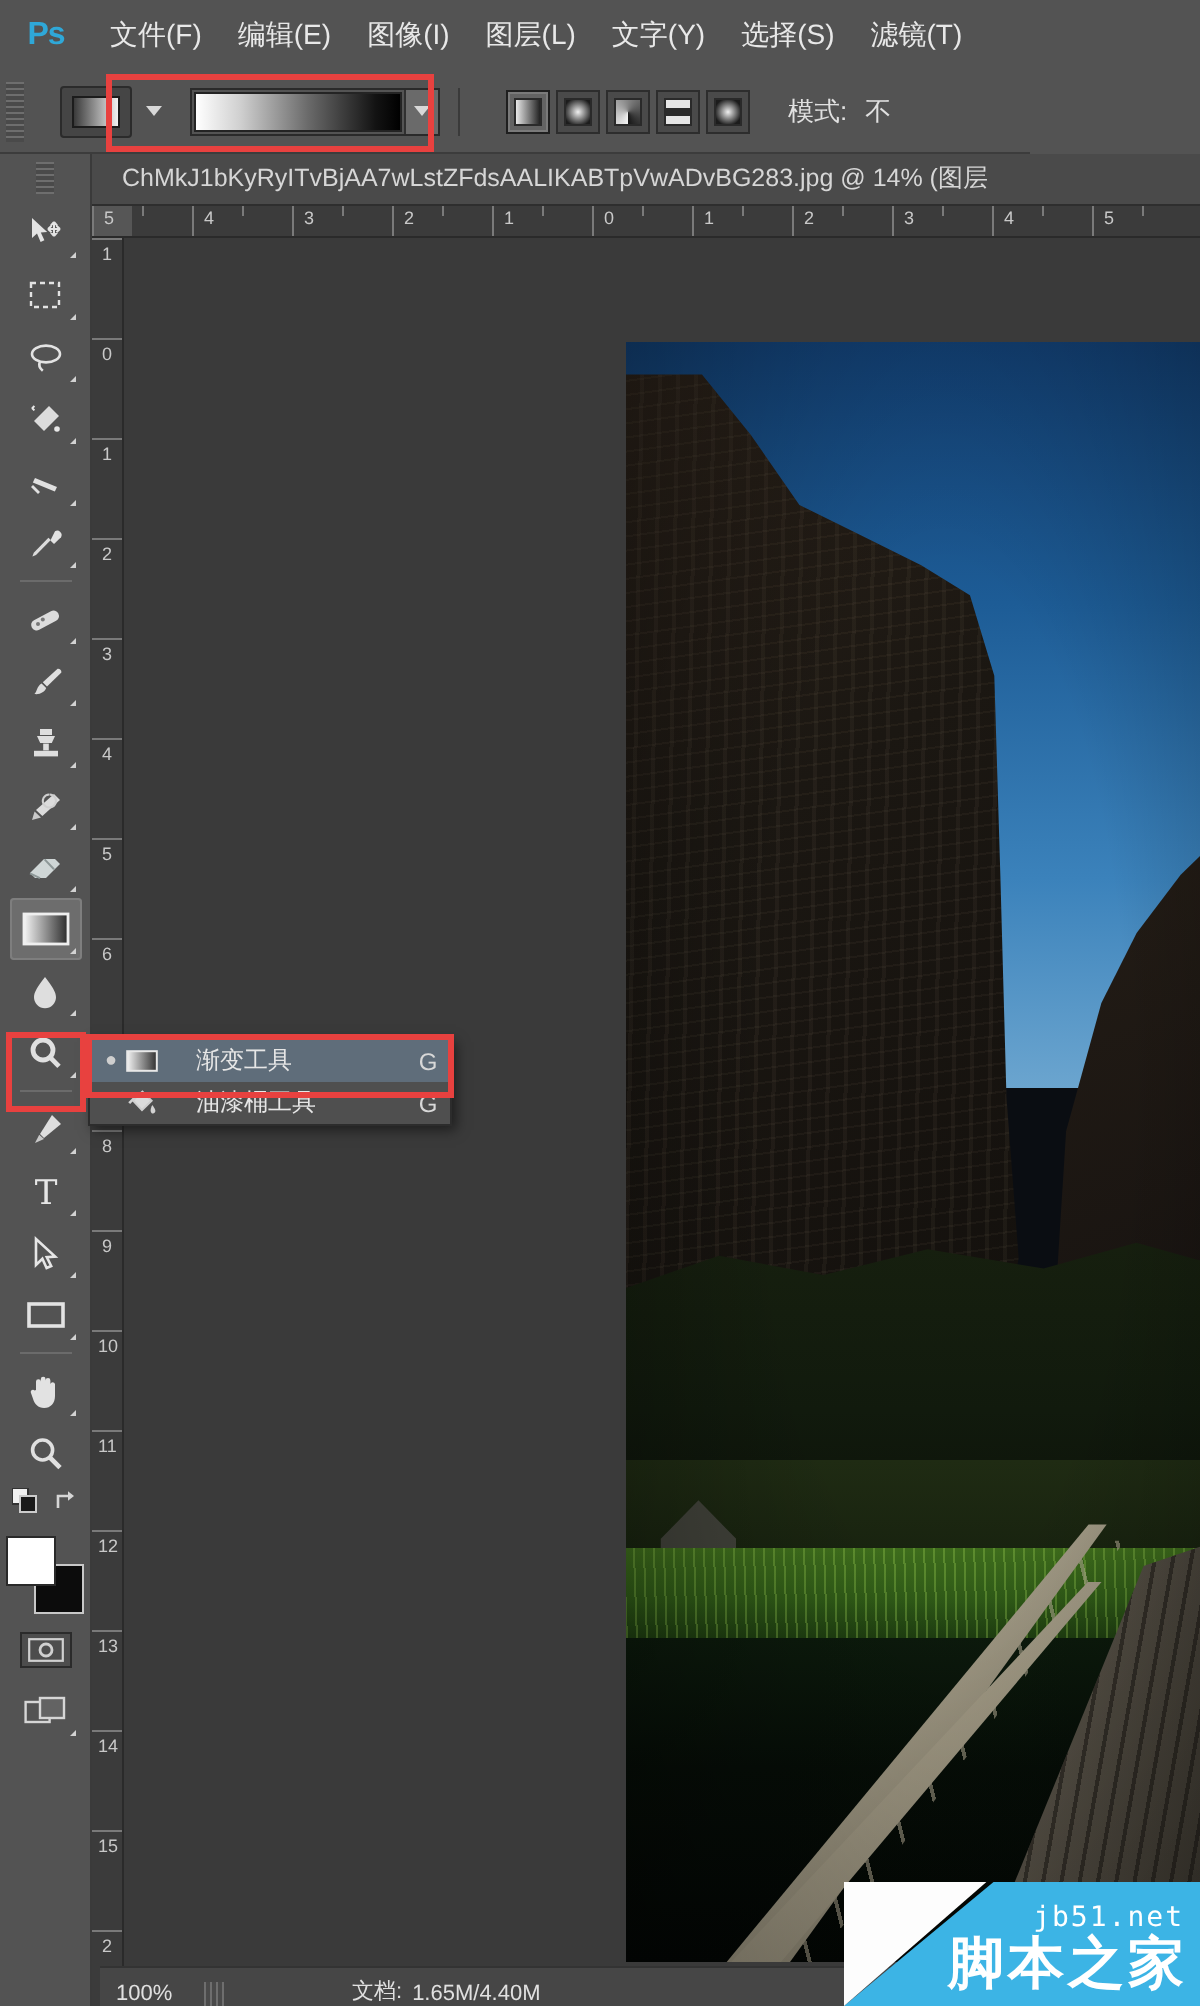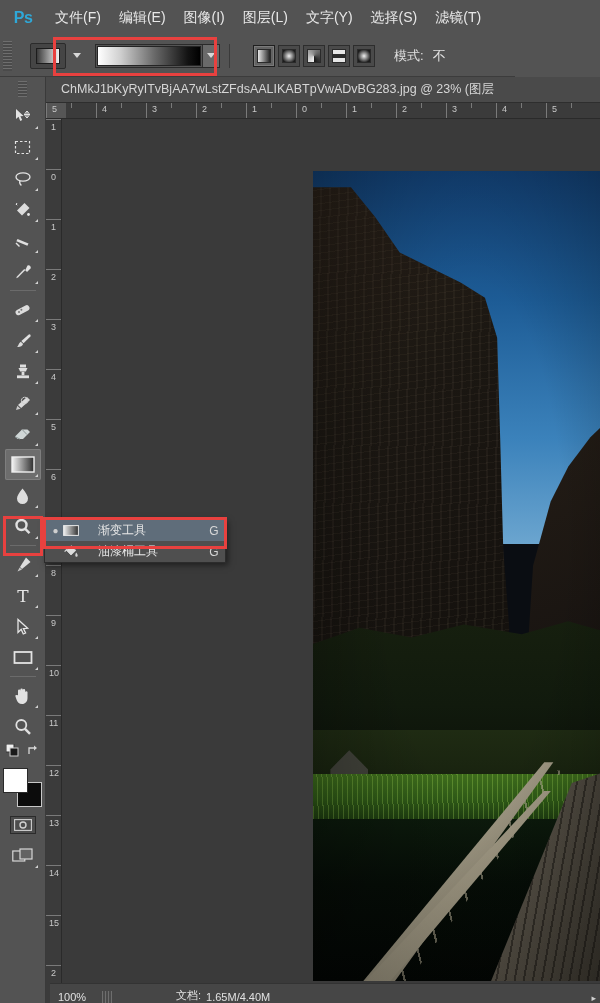--- a/index.html
+++ b/index.html
@@ -371,21 +371,21 @@
       <div class="gtype">
           <div class="gt-in gt-diamond"></div>
         </div>
     </div>
 
     <div class="opt-label">模式:</div>
     <div class="opt-tail">不</div>
   </div>
 
   <div class="doctab">
-    <div class="title">ChMkJ1bKyRyITvBjAA7wLstZFdsAALIKABTpVwADvBG283.jpg @ 23% (图层</div>
+    <div class="title">ChMkJ1bKyRyITvBjAA7wLstZFdsAALIKABTpVwADvBG283.jpg @ 14% (图层</div>
   </div>
 
   <div class="toolbar">
     <div class="tb-grip"></div>
 
     <div class="tool">
       <svg width="17" height="17" viewBox="0 0 17 17">
           <path d="M2 1 L2 11 L4.5 8.8 L6.3 13 L8.2 12.1 L6.4 8.2 L9.6 8 Z" fill="#e3e3e3"></path>
           <path d="M13 3 v7 M10 6.5 h6 M13 3 l-1.6 1.8 M13 3 l1.6 1.8 M13 10 l-1.6-1.8 M13 10 l1.6-1.8 M10 6.5 l1.8-1.6 M10 6.5 l1.8 1.6 M16 6.5 l-1.8-1.6 M16 6.5 l-1.8 1.6" stroke="#e3e3e3" stroke-width="1" fill="none"></path>
         </svg>
@@ -722,14 +722,20 @@
     <span class="st-grip"></span>
     <span class="st-doc">文档:</span>
     <span class="st-doc" style="margin-left:5px">1.65M/4.40M</span>
     <span class="st-arrow">▸</span>
   </div>
 
   <div class="redbox" id="redbox-options"></div>
   <div class="redbox" id="redbox-tool"></div>
   <div class="redbox" id="redbox-flyout"></div>
 
+  <div class="watermark">
+    <div class="wm-blue"></div>
+    <div class="wm-white"></div>
+    <div class="wm-net">jb51.net</div>
+    <div class="wm-cn">脚本之家</div>
+  </div>
 
 </div>
 
 </body></html>

